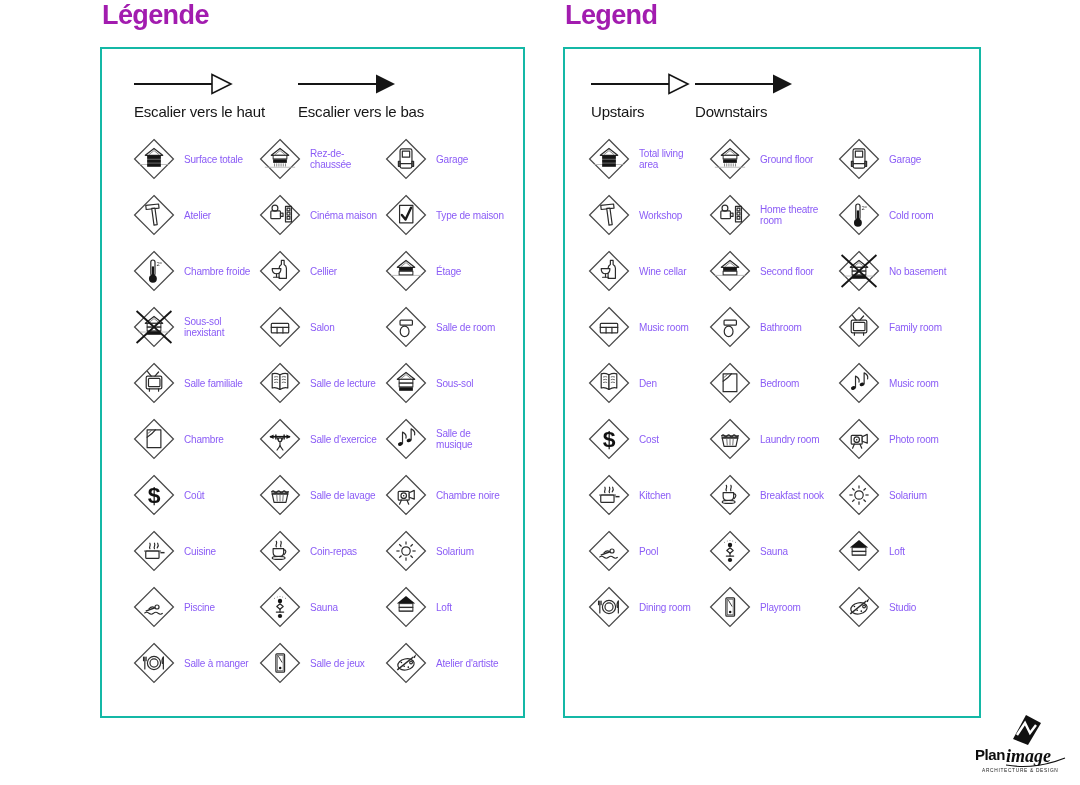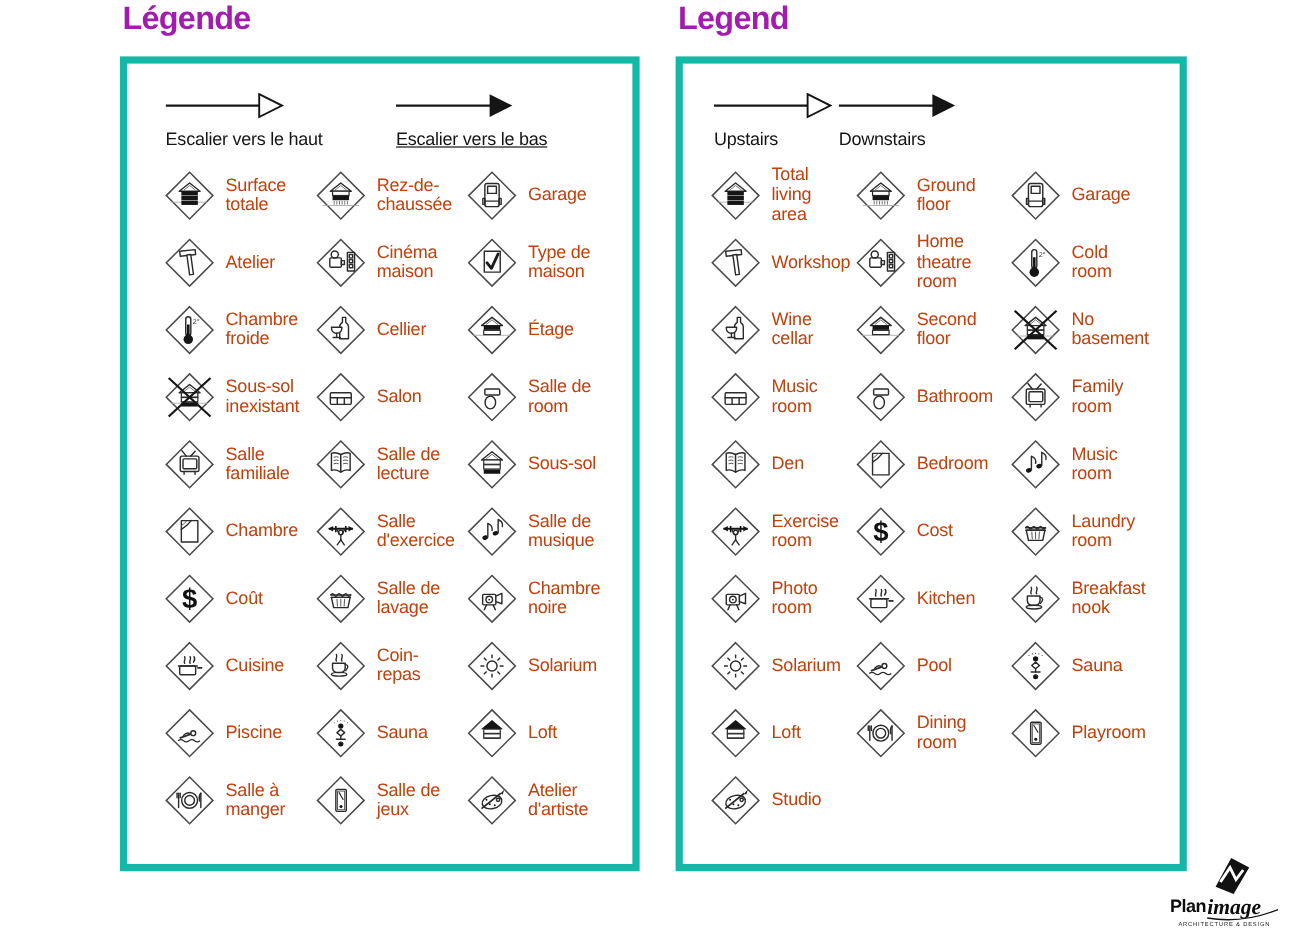--- a/index.html
+++ b/index.html
@@ -2,34 +2,34 @@
 <html><head>
 <meta charset="utf-8">
 <style>
   html,body{margin:0;padding:0;background:#fff;}
   #stage{position:relative;width:1080px;height:785px;background:#ffffff;overflow:hidden;
          font-family:"Liberation Sans",sans-serif;color:#161616;}
   .title{position:absolute;top:0px;margin:0;font-size:27px;font-weight:bold;
          letter-spacing:-0.6px;color:#a21caf;}
   #title-fr{left:102px;}
   #title-en{left:565px;}
-  .panel{position:absolute;top:47px;height:667px;border:6px solid #14b8a6;background:#fff;}
+  .panel{position:absolute;top:47px;height:667px;border:2px solid #14b8a6;background:#fff;}
   #panel-fr{left:100px;width:421px;}
   #panel-en{left:563px;width:414px;}
   .arrow-group{position:absolute;top:24px;}
-  #panel-fr .g0{left:32px;} #panel-fr .g1{left:224px;text-decoration:underline;}
+  #panel-fr .g0{left:32px;} #panel-fr .g1{left:196px;}
   #panel-en .g0{left:26px;} #panel-en .g1{left:130px;}
   .alabel{font-size:15px;letter-spacing:-0.2px;margin-top:4px;white-space:nowrap;color:#151515;}
   .grid{position:absolute;top:82px;display:grid;grid-template-rows:repeat(10,56px);}
   #panel-fr .grid{left:30px;grid-template-columns:126px 126px 150px;}
   #panel-en .grid{left:22px;grid-template-columns:121px 129px 150px;}
   .cell{display:flex;align-items:center;gap:8px;}
   .icon{flex:0 0 44px;height:44px;}
   .icon svg{display:block;}
-  .label{font-size:15px;line-height:1.1;letter-spacing:-0.2px;color:#c2410c;}
+  .label{font-size:10px;line-height:1.1;letter-spacing:-0.2px;color:#8b5cf6;}
   #panel-fr .c0 .label{width:80px;}
   #panel-fr .c1 .label{width:68px;}
   #panel-fr .c2 .label{width:78px;}
   #panel-en .c0 .label{width:64px;}
   #panel-en .c1 .label{width:66px;}
   #panel-en .c2 .label{width:68px;}
   #logo{position:absolute;left:973px;top:712px;width:96px;height:66px;}
 </style>
 </head>
 <body>
@@ -652,39 +652,20 @@
             <svg viewBox="0 0 48 48" width="44" height="44">
               <polygon points="24,2.8 45.2,24 24,45.2 2.8,24" fill="#fff" stroke="#4a4a4a" stroke-width="1.4"></polygon>
               <ellipse cx="17.8" cy="29.5" rx="2.6" ry="2" transform="rotate(-18 17.8 29.5)" fill="#151515"></ellipse>
               <path d="M20.2,29 V16.5 Q25,18.5 24,23" stroke="#2b2b2b" stroke-width="1.3" fill="none" stroke-linecap="round" stroke-linejoin="round"></path>
               <ellipse cx="27.2" cy="25.5" rx="2.6" ry="2" transform="rotate(-18 27.2 25.5)" fill="#151515"></ellipse>
               <path d="M29.6,25 V13 Q34.4,15 33.4,19.5" stroke="#2b2b2b" stroke-width="1.3" fill="none" stroke-linecap="round" stroke-linejoin="round"></path>
             </svg>
           </span>
           <span class="label">Music room</span>
         </div>
-        <div class="cell c2">
-          <span class="icon">
-            <svg viewBox="0 0 48 48" width="44" height="44">
-              <polygon points="24,2.8 45.2,24 24,45.2 2.8,24" fill="#fff" stroke="#4a4a4a" stroke-width="1.4"></polygon>
-              <line x1="13" y1="21.5" x2="35" y2="21.5" stroke="#151515" stroke-width="1.8"></line>
-              <polygon points="12.5,21.5 17,19 17,24" fill="#151515"></polygon>
-              <polygon points="35.5,21.5 31,19 31,24" fill="#151515"></polygon>
-              <line x1="19.5" y1="19" x2="19.5" y2="24.5" stroke="#151515" stroke-width="1.5"></line>
-              <line x1="28.5" y1="19" x2="28.5" y2="24.5" stroke="#151515" stroke-width="1.5"></line>
-              <circle cx="24" cy="24.8" r="2" fill="#fff" stroke="#2b2b2b" stroke-width="1.3" stroke-linecap="round" stroke-linejoin="round"></circle>
-              <line x1="20.5" y1="22" x2="22.6" y2="26.2" stroke="#2b2b2b" stroke-width="1.3" fill="none" stroke-linecap="round" stroke-linejoin="round"></line>
-              <line x1="27.5" y1="22" x2="25.4" y2="26.2" stroke="#2b2b2b" stroke-width="1.3" fill="none" stroke-linecap="round" stroke-linejoin="round"></line>
-              <line x1="24" y1="26.8" x2="24" y2="31.5" stroke="#2b2b2b" stroke-width="1.3" fill="none" stroke-linecap="round" stroke-linejoin="round"></line>
-              <line x1="24" y1="31.5" x2="20.8" y2="36" stroke="#2b2b2b" stroke-width="1.3" fill="none" stroke-linecap="round" stroke-linejoin="round"></line>
-              <line x1="24" y1="31.5" x2="27.2" y2="36" stroke="#2b2b2b" stroke-width="1.3" fill="none" stroke-linecap="round" stroke-linejoin="round"></line>
-            </svg>
-          </span>
-          <span class="label">Exercise room</span>
-        </div>
         <div class="cell c0">
           <span class="icon">
             <svg viewBox="0 0 48 48" width="44" height="44">
               <polygon points="24,2.8 45.2,24 24,45.2 2.8,24" fill="#fff" stroke="#4a4a4a" stroke-width="1.4"></polygon>
               <text x="24" y="32.5" text-anchor="middle" font-family="Liberation Sans, sans-serif" font-size="25" font-weight="bold" fill="#111">$</text>
             </svg>
           </span>
           <span class="label">Cost</span>
         </div>
         <div class="cell c1">

